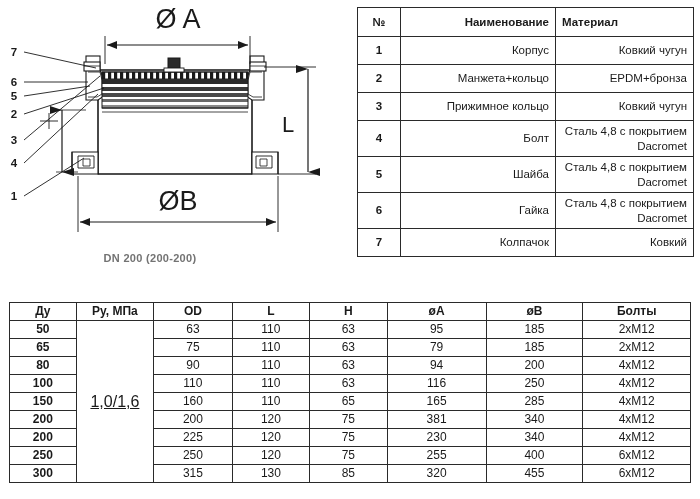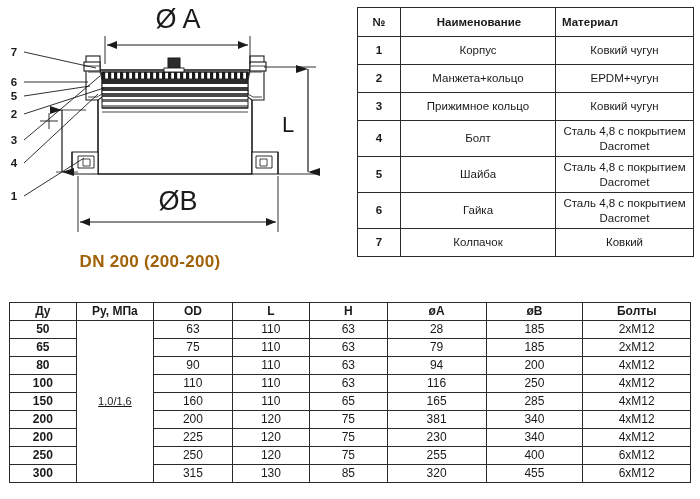--- a/index.html
+++ b/index.html
@@ -22,21 +22,21 @@
     position:absolute;left:357px;top:7px;width:337px;
     border-collapse:collapse;
     table-layout:fixed;
   }
   .parts-table td,.parts-table th{
     border:1.4px solid #2a2a2a;
     padding:3px 6px;
     font-size:11.5px;
     line-height:1.22;
     vertical-align:middle;
-    text-align:center;
+    text-align:right;
     color:#1a1a1a;
   }
   .parts-table th{font-weight:bold;font-size:11.5px;}
   .parts-table .c-num{width:30px;text-align:center;font-weight:bold;}
   .parts-table th.c-num{text-align:center;}
   .parts-table .c-name{width:140px;}
   .parts-table th.c-name{padding-left:8px;}
   .parts-table th.c-mat{text-align:left;}
   .parts-table .r-tall td{height:29px;}
   .parts-table .r-short td{height:21px;}
@@ -52,34 +52,34 @@
     border:1.4px solid #2a2a2a;
     font-size:12px;
     text-align:center;
     height:17px;
     line-height:17px;
     padding:0;
     color:#1a1a1a;
   }
   .dim-table th{font-weight:bold;}
   .dim-table td.dy{font-weight:bold;}
-  .dim-table td.py{font-size:11px;text-decoration:underline;}
+  .dim-table td.py{font-size:16px;text-decoration:underline;}
   .col-dy{width:62px;}
   .col-py{width:72px;}
   .col-od{width:73px;}
   .col-l{width:72px;}
   .col-h{width:72px;}
   .col-da{width:92px;}
   .col-db{width:90px;}
   .col-bolts{width:100px;}
 
   .caption{
     position:absolute;left:0;top:252px;width:300px;
-    text-align:center;font-size:17px;font-weight:bold;
-    letter-spacing:0.3px;color:#a16207;
+    text-align:center;font-size:11px;font-weight:bold;
+    letter-spacing:0.3px;color:#737373;
   }
   .dim-label{font-family:"Liberation Sans", sans-serif;}
 </style>
 </head>
 <body>
 
 <div class="page">
 
   <div class="drawing">
     <svg width="348" height="282" viewBox="0 0 348 282" xmlns="http://www.w3.org/2000/svg">
@@ -210,21 +210,21 @@
     </thead>
     <tbody>
       <tr class="r-short">
         <td class="c-num">1</td>
         <td class="c-name">Корпус</td>
         <td>Ковкий чугун</td>
       </tr>
       <tr class="r-short">
         <td class="c-num">2</td>
         <td class="c-name">Манжета+кольцо</td>
-        <td>EPDM+чугун</td>
+        <td>EPDM+бронза</td>
       </tr>
       <tr class="r-short">
         <td class="c-num">3</td>
         <td class="c-name">Прижимное кольцо</td>
         <td>Ковкий чугун</td>
       </tr>
       <tr class="r-tall">
         <td class="c-num">4</td>
         <td class="c-name">Болт</td>
         <td>Сталь 4,8 с покрытием Dacromet</td>
@@ -270,21 +270,21 @@
         <th>Болты</th>
       </tr>
     </thead>
     <tbody>
       <tr>
         <td class="dy">50</td>
         <td class="py" rowspan="9">1,0/1,6</td>
         <td>63</td>
         <td>110</td>
         <td>63</td>
-        <td>28</td>
+        <td>95</td>
         <td>185</td>
         <td>2хМ12</td>
       </tr>
       <tr>
         <td class="dy">65</td>
         <td>75</td>
         <td>110</td>
         <td>63</td>
         <td>79</td>
         <td>185</td>

